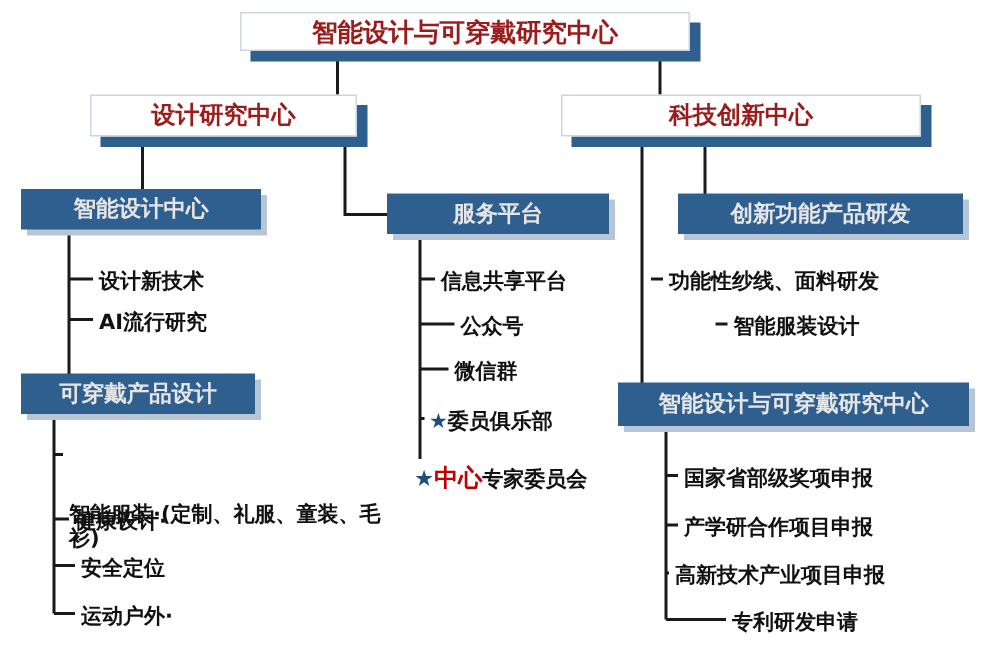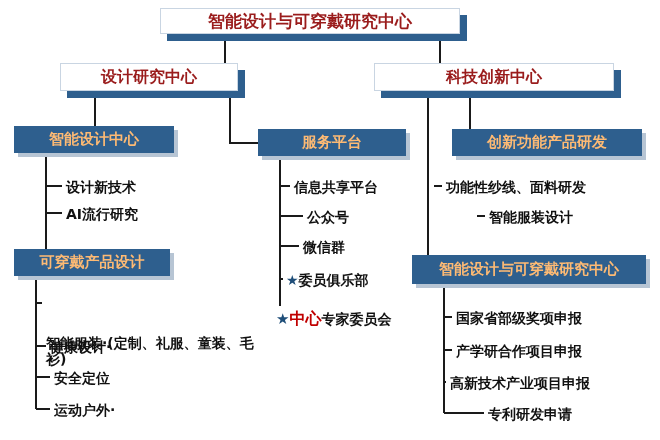--- a/index.html
+++ b/index.html
@@ -2,21 +2,21 @@
 <html><head>
 <meta charset="utf-8">
 <style>
   html,body{margin:0;padding:0;background:#ffffff;font-family:"DejaVu Sans",sans-serif;}
   .canvas{position:relative;width:660px;height:440px;background:#ffffff;overflow:hidden;}
   .connectors{position:absolute;left:0;top:0;width:660px;height:440px;}
   .box{position:absolute;display:flex;align-items:center;justify-content:center;
        font-weight:bold;box-sizing:border-box;text-align:center;white-space:nowrap;}
   .white-box{background:#ffffff;color:#9a1c1c;border:1px solid #c9d5e2;
              box-shadow:7px 7px 0 #2e5f8e;}
-  .blue-box{background:#2e5f8e;color:#fdba74;box-shadow:4px 4px 0 #b7c5d4;}
+  .blue-box{background:#2e5f8e;color:#e5e5e5;box-shadow:4px 4px 0 #b7c5d4;}
   .leaf{position:absolute;font-weight:bold;color:#111111;font-size:14px;white-space:nowrap;}
   .leaf.wrap{white-space:normal;line-height:16px;}
   .star{color:#1f4e79;}
   .expert-line{font-size:14px;}
   .expert-line .star{font-size:15px;}
   .expert-line .hl{color:#c00000;font-size:16px;}
 </style>
 </head>
 <body>
 

